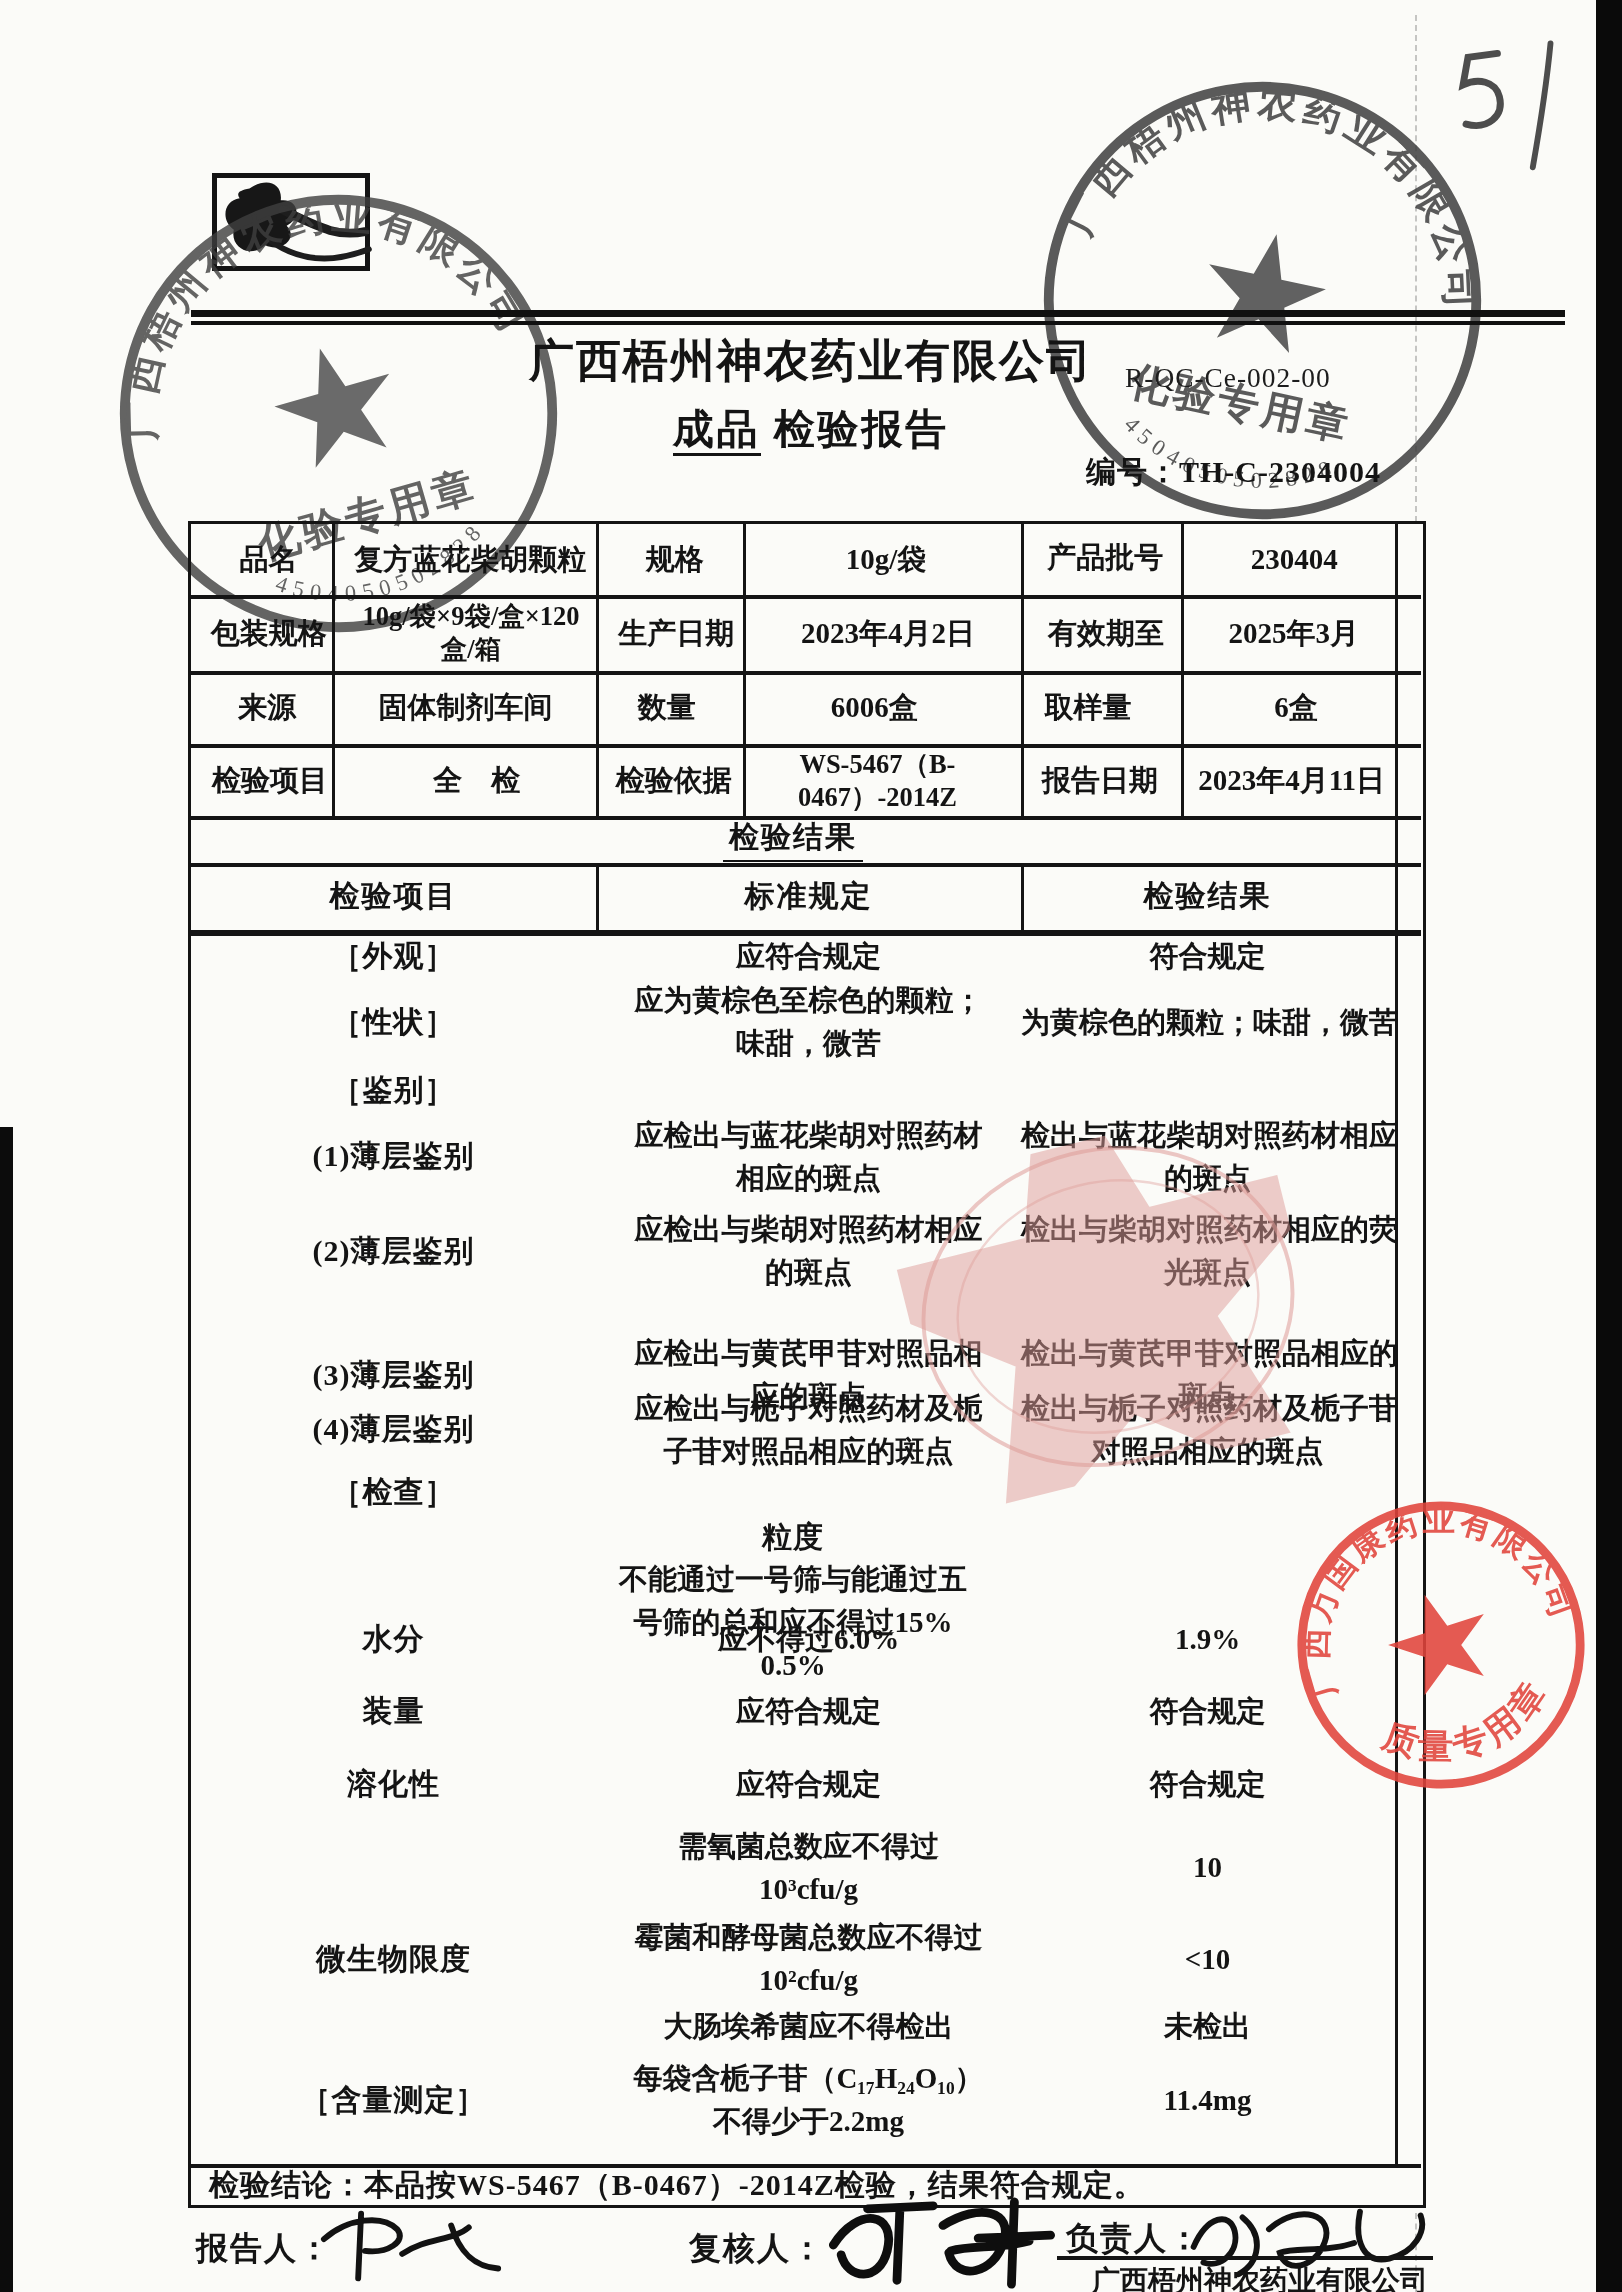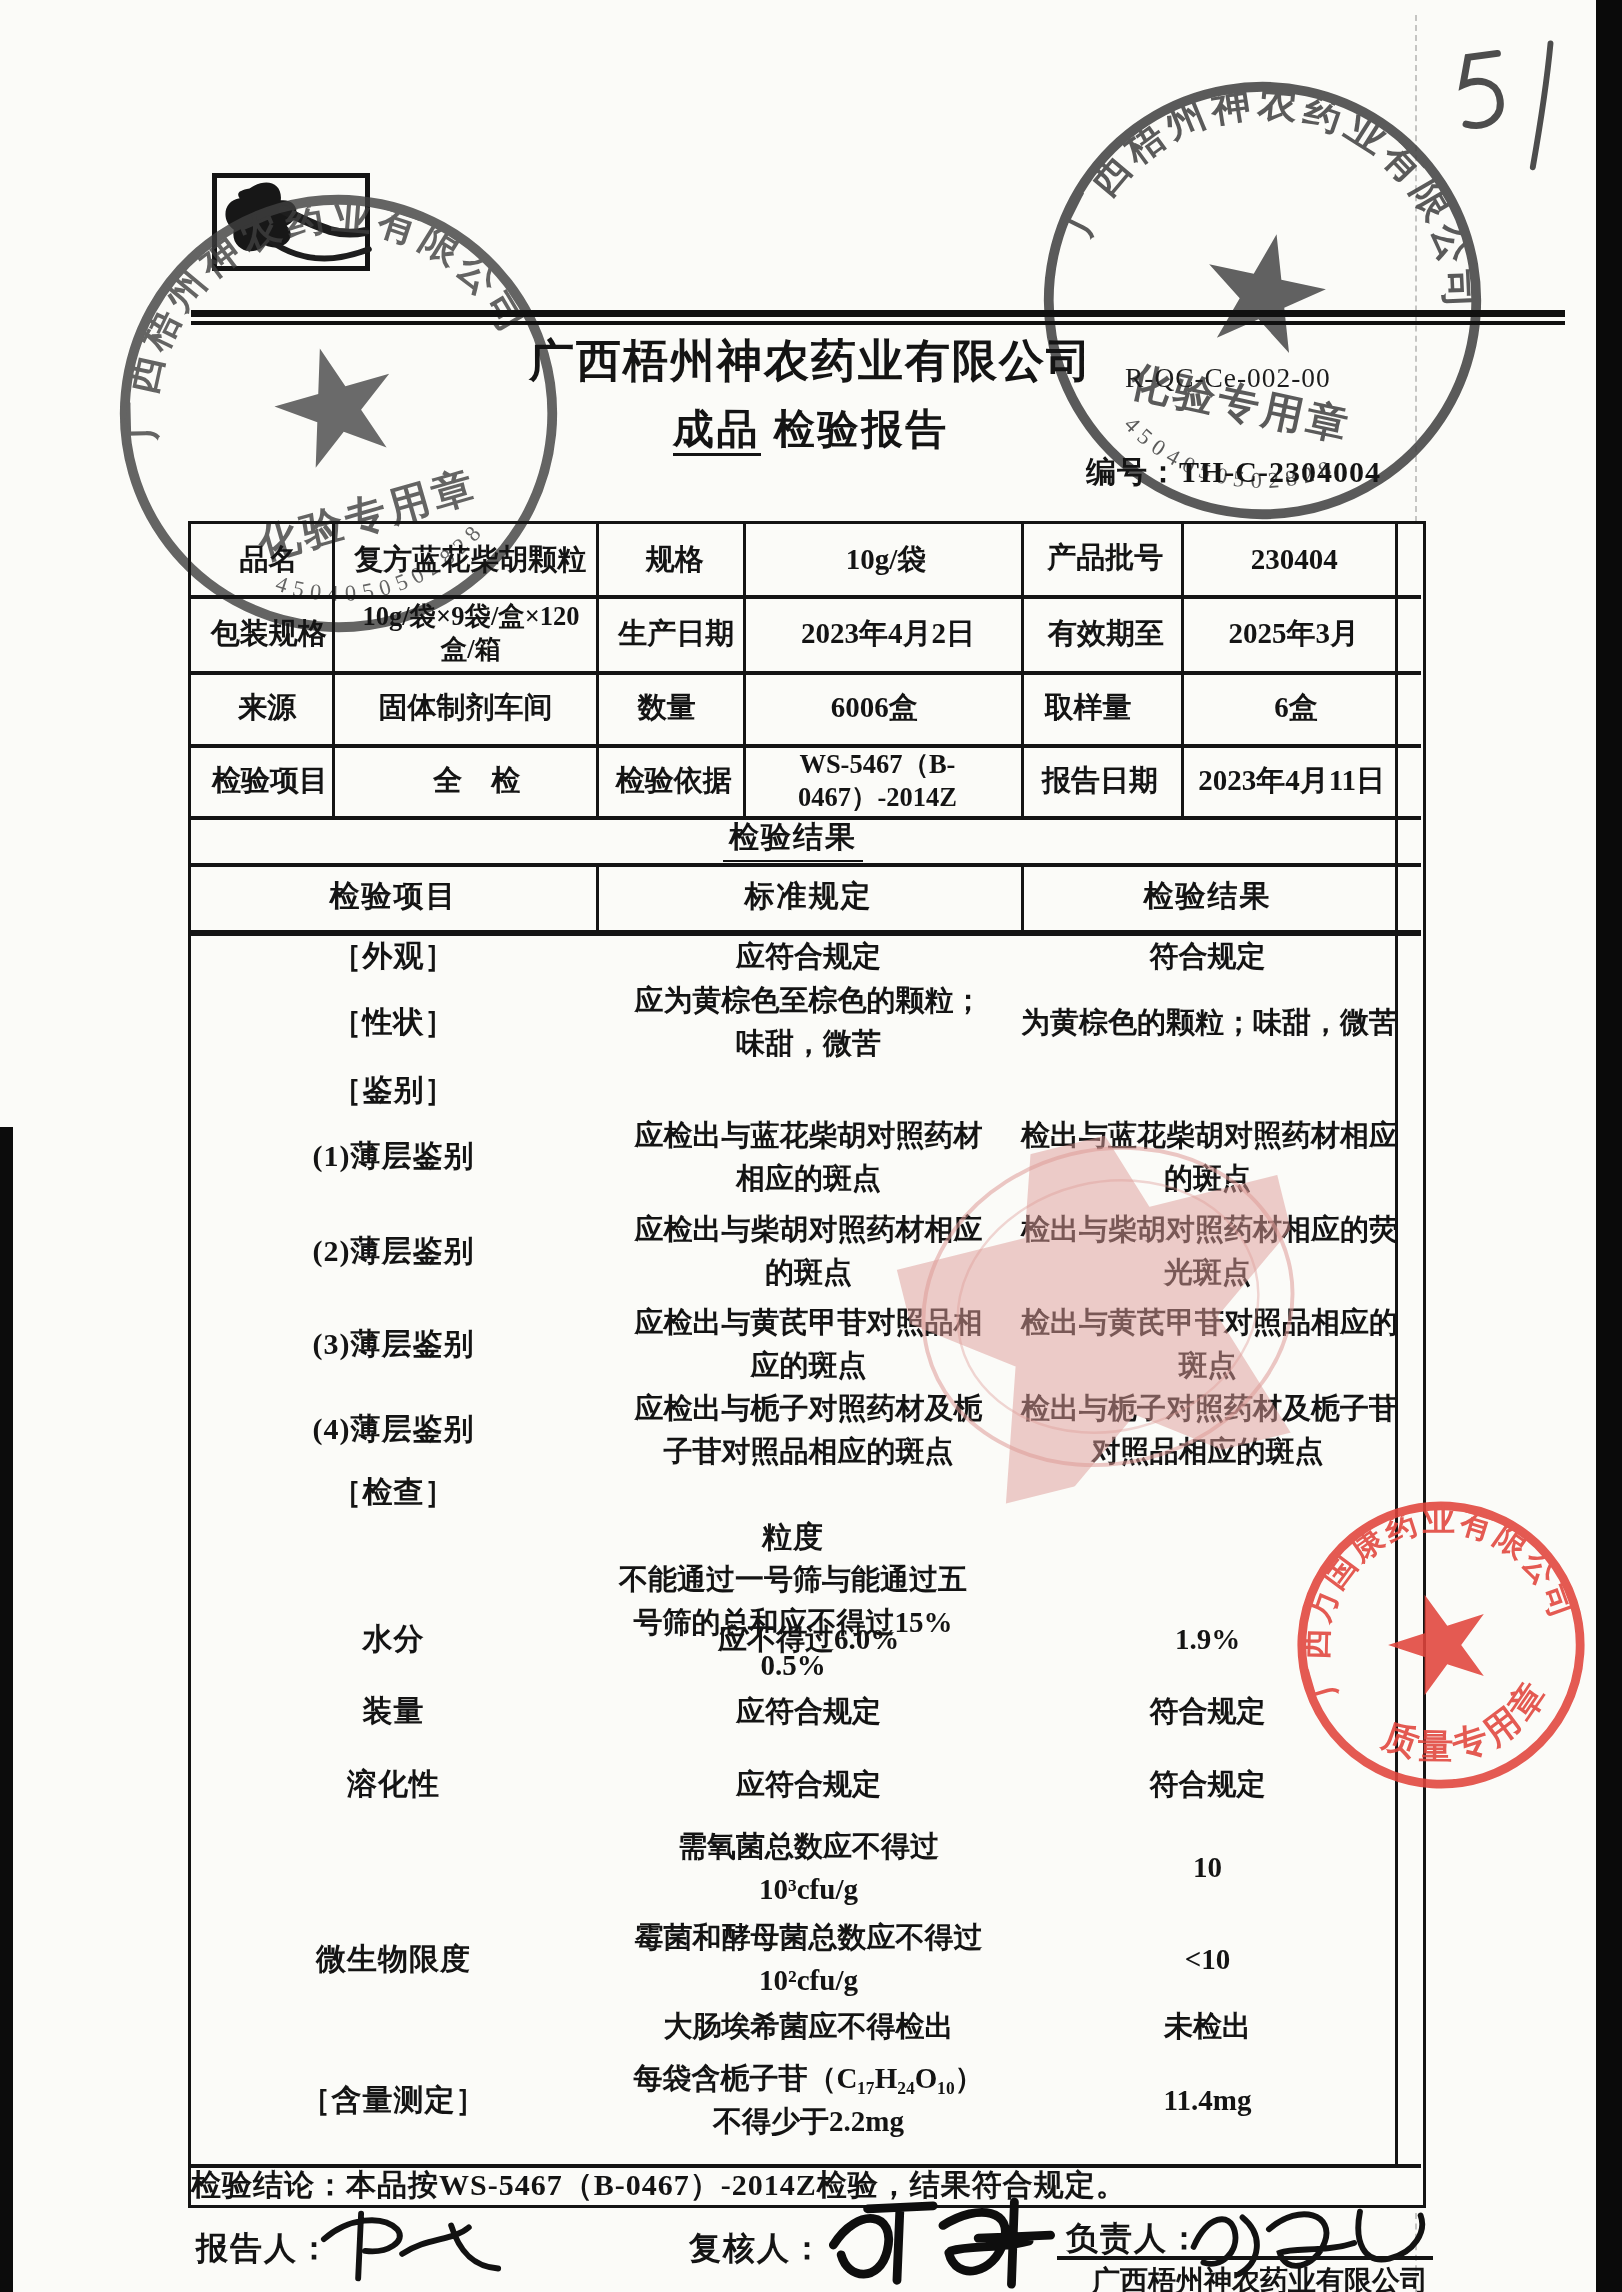--- a/index.html
+++ b/index.html
@@ -30,21 +30,21 @@
   .icell{display:flex;align-items:center;justify-content:center;text-align:center;font-size:29px;font-weight:bold;line-height:37px;height:100%;padding-left:11px;}
   .icell.sm{font-size:26.5px;line-height:33px;}
   .sec-title{position:absolute;left:0;top:292px;width:1204px;height:47px;display:flex;align-items:center;justify-content:center;font-size:30px;font-weight:bold;}
   .sec-title span{border-bottom:2.9px solid #141414;padding:0 5.9px 2px 5.9px;letter-spacing:2px;}
   .rhead{position:absolute;left:0;top:339px;width:1204px;height:67px;display:flex;align-items:center;}
   .rhead div{text-align:center;font-size:30px;font-weight:bold;letter-spacing:2px;}
   .rrow{position:absolute;left:0;width:1204px;display:flex;align-items:center;}
   .rrow .item{width:405px;text-align:center;font-size:30px;font-weight:bold;letter-spacing:1px;}
   .rrow .std{width:425px;text-align:center;font-size:29px;font-weight:bold;line-height:43px;white-space:pre;}
   .rrow .res{width:373px;text-align:center;font-size:29px;font-weight:bold;line-height:43px;white-space:pre;}
-  .conclusion{position:absolute;left:0;top:1640px;width:1230px;height:43px;display:flex;align-items:center;font-size:30px;font-weight:bold;padding-left:0;letter-spacing:1px;}
+  .conclusion{position:absolute;left:0;top:1640px;width:1230px;height:43px;display:flex;align-items:center;font-size:30px;font-weight:bold;padding-left:18px;letter-spacing:1px;}
   
   .sig-label{font-size:32px;font-weight:bold;letter-spacing:2px;}
   .sig-line{left:1057px;top:2256px;width:376px;height:3.9px;background:#141414;}
   .footer{left:1083px;top:2262px;width:345px;text-align:right;font-size:28px;font-weight:bold;}
   
   .stamp{pointer-events:none;}
   .blob-frame{left:212px;top:173px;width:158px;height:98px;border:5.9px solid #141414;box-sizing:border-box;}
 </style>
 </head>
 <body>
@@ -197,21 +197,21 @@
       <div class="res">检出与蓝花柴胡对照药材相应
 的斑点</div>
     </div>
     <div class="rrow" style="top:682px;height:90px;">
       <div class="item">(2)薄层鉴别</div>
       <div class="std">应检出与柴胡对照药材相应
 的斑点</div>
       <div class="res">检出与柴胡对照药材相应的荧
 光斑点</div>
     </div>
-    <div class="rrow" style="top:777px;height:86px;">
+    <div class="rrow" style="top:808px;height:86px;">
       <div class="item">(3)薄层鉴别</div>
       <div class="std">应检出与黄芪甲苷对照品相
 应的斑点</div>
       <div class="res">检出与黄芪甲苷对照品相应的
 斑点</div>
     </div>
     <div class="rrow" style="top:859px;height:93px;">
       <div class="item">(4)薄层鉴别</div>
       <div class="std">应检出与栀子对照药材及栀
 子苷对照品相应的斑点</div>

